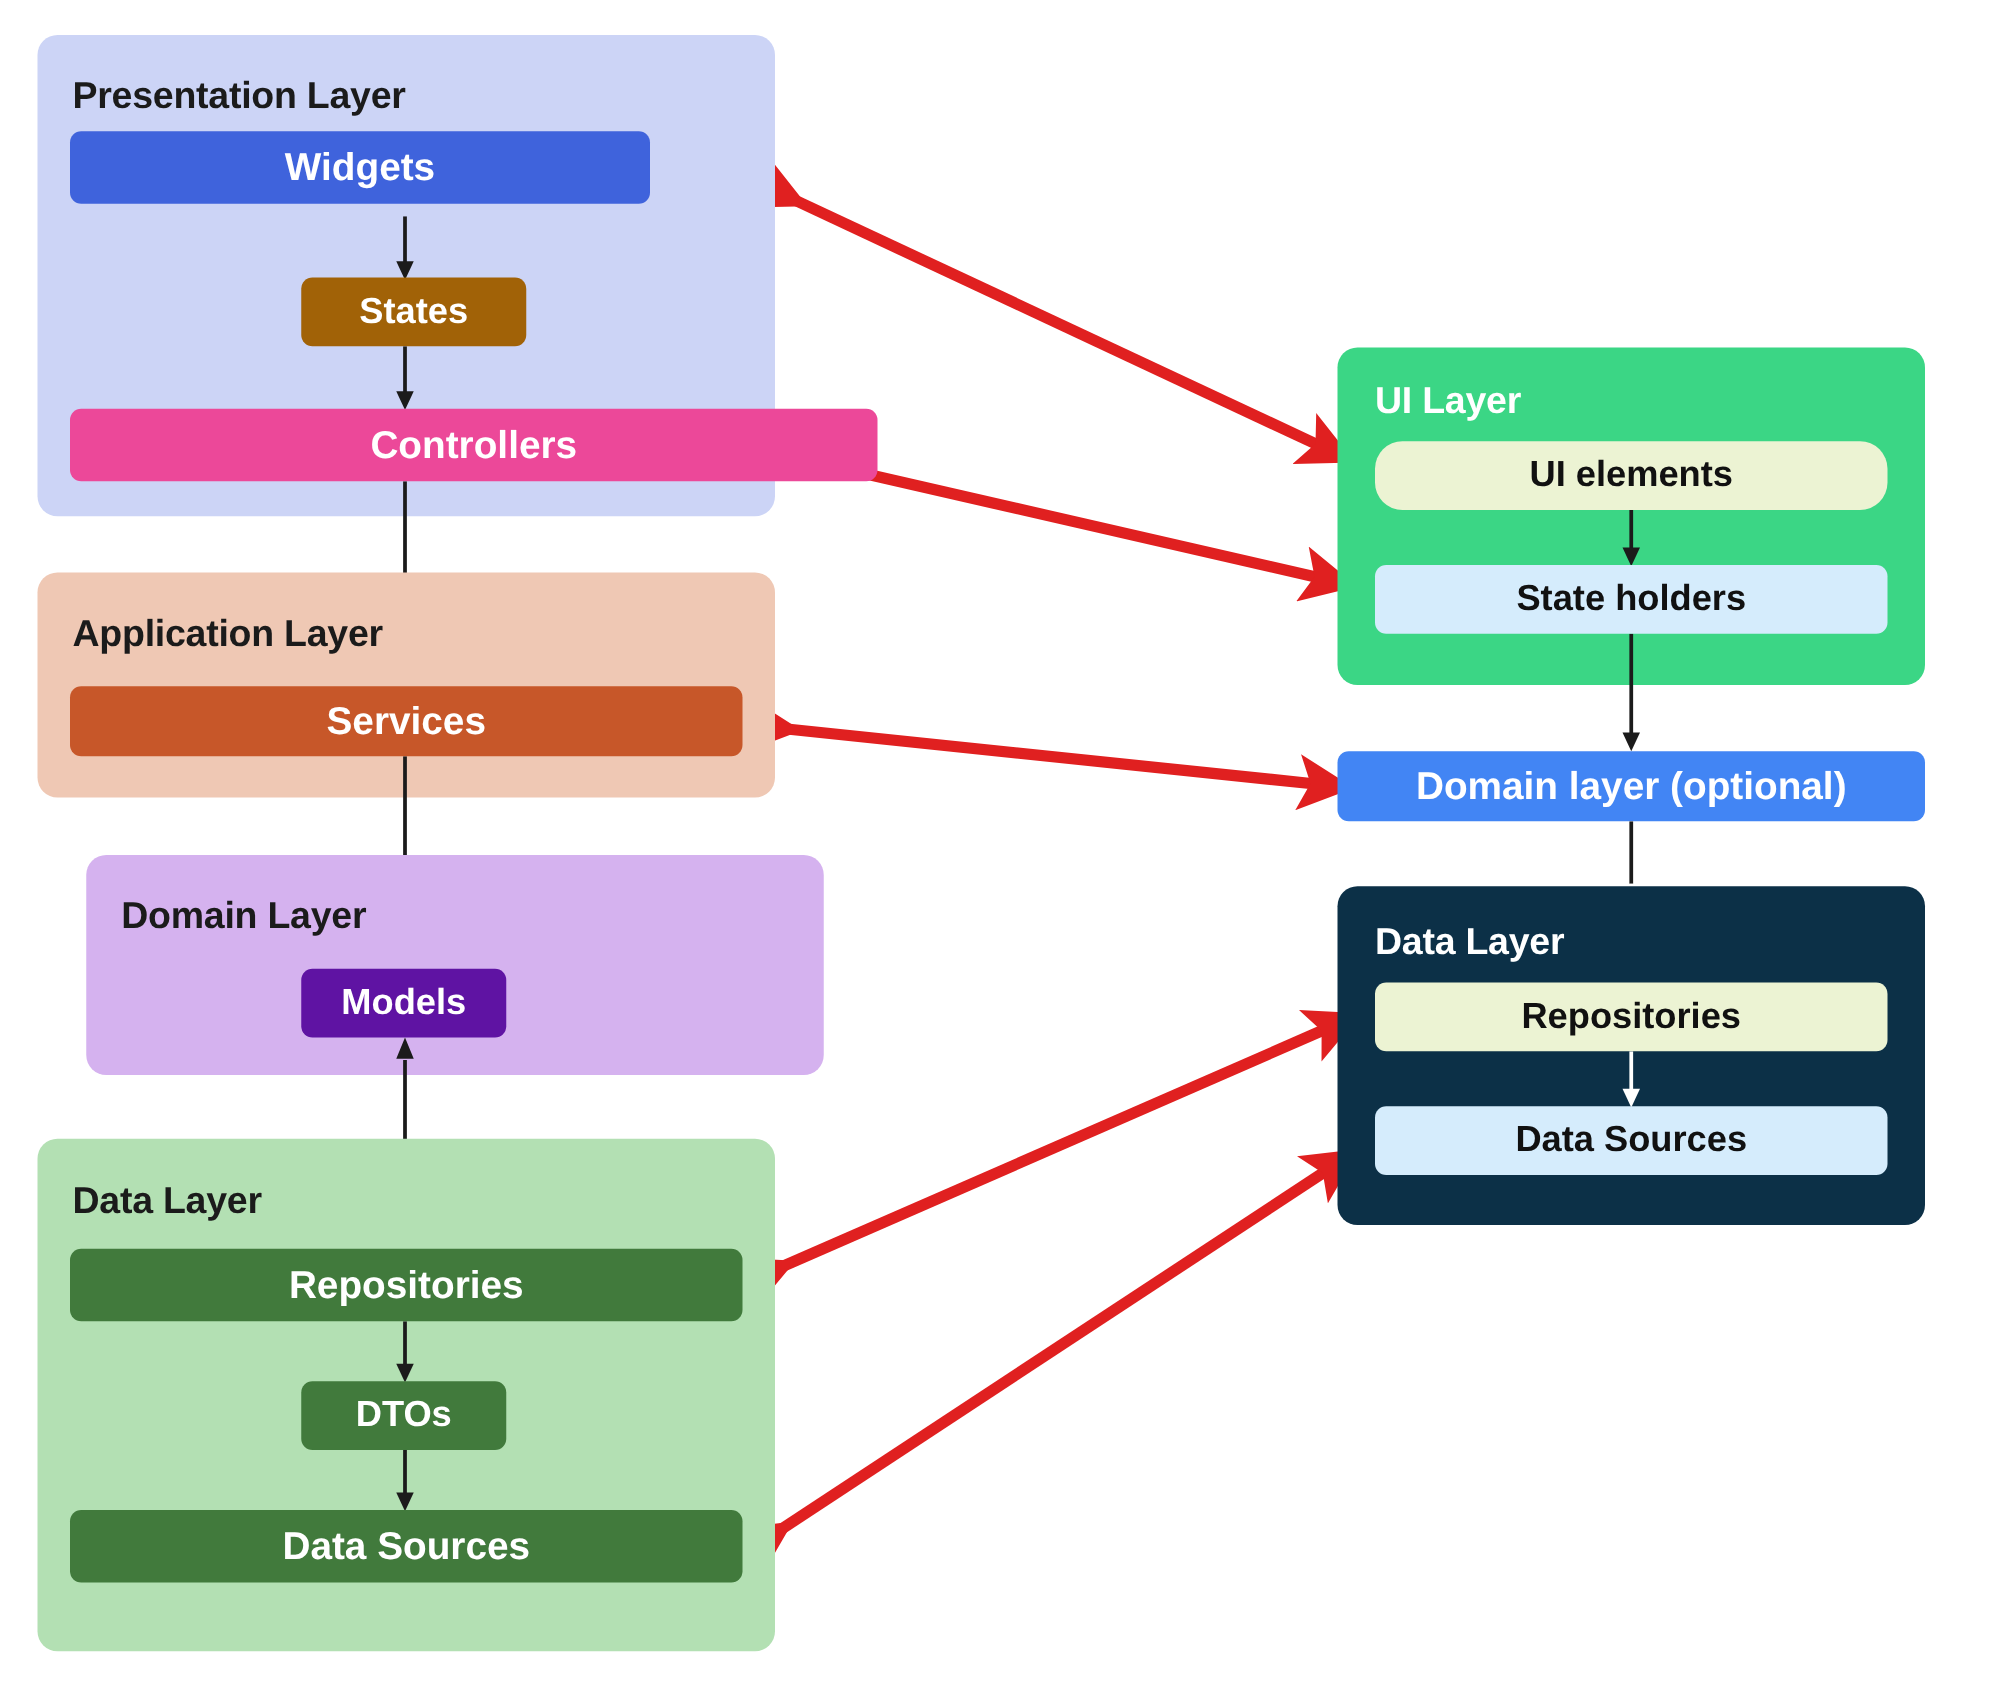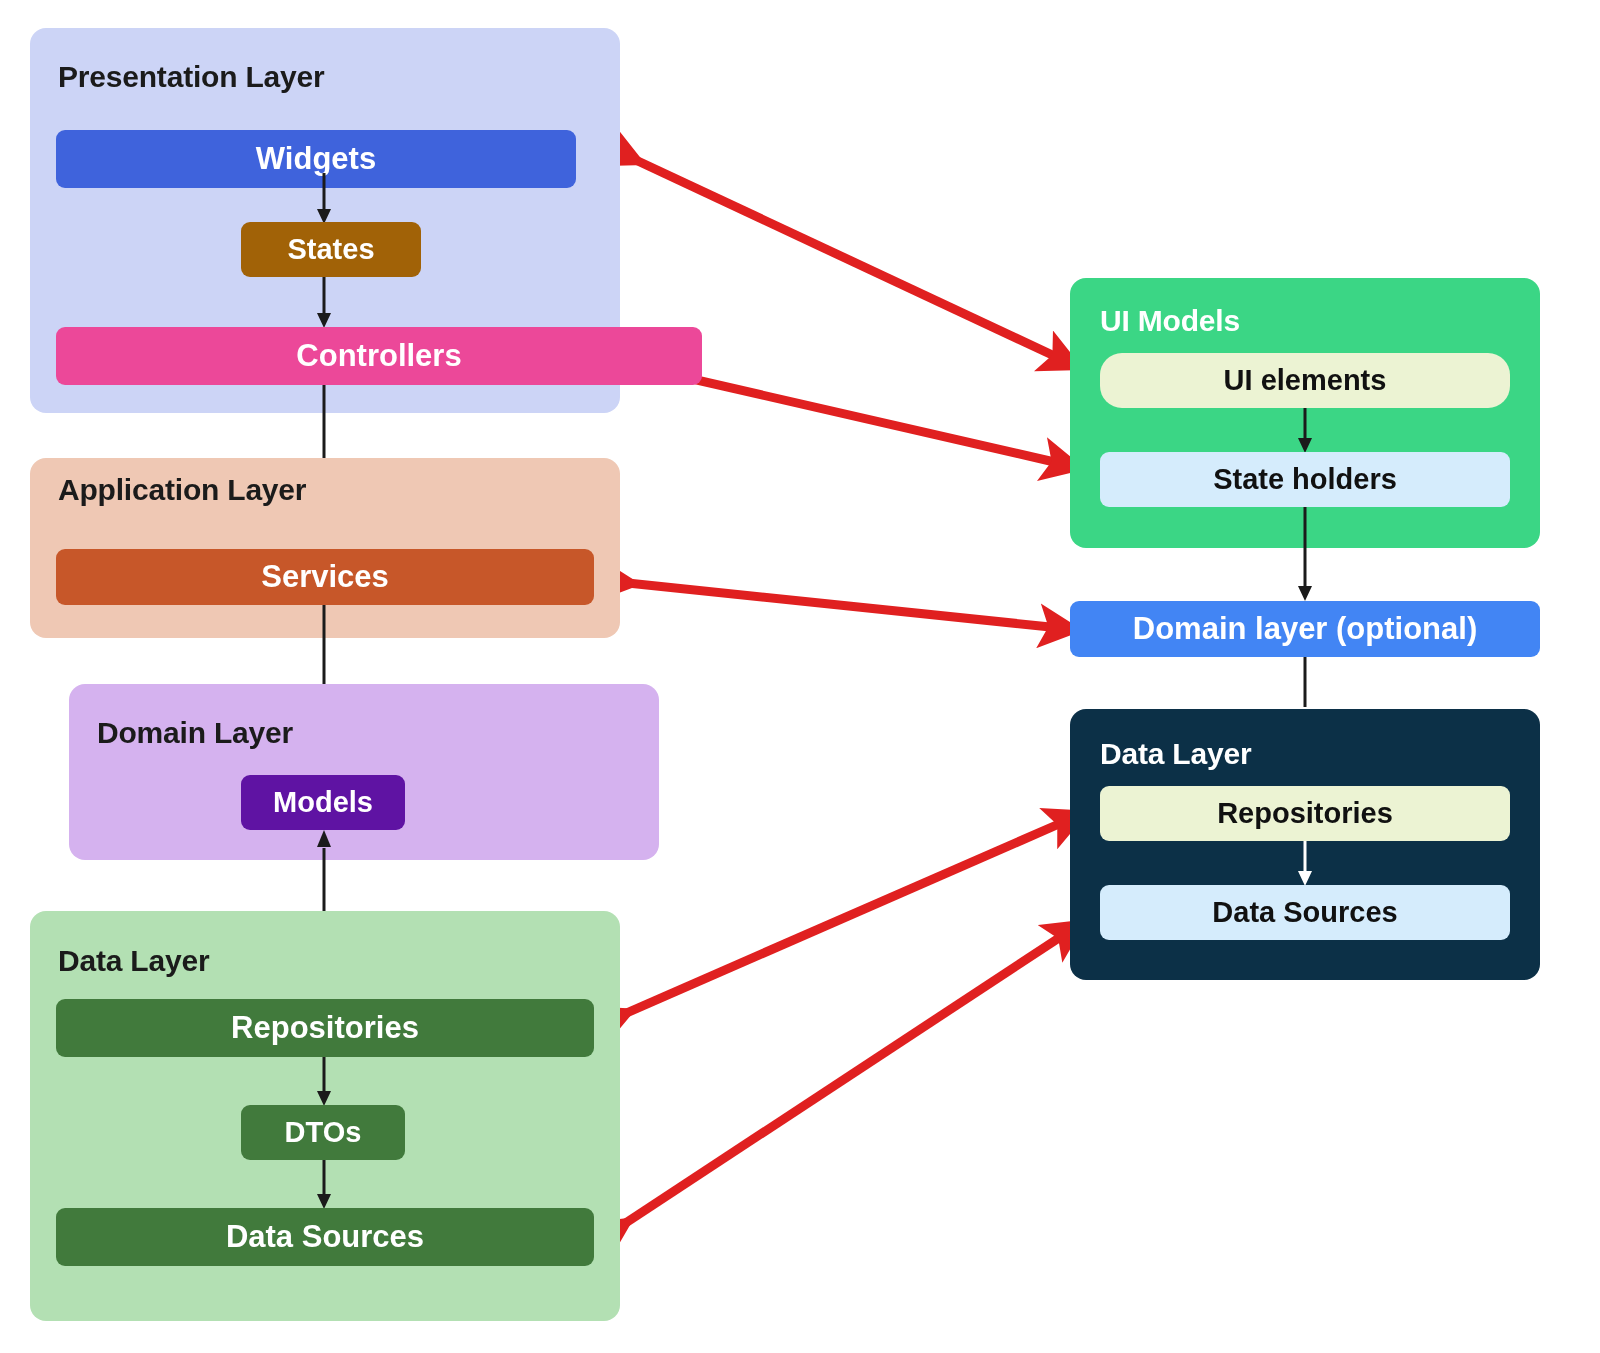--- a/index.html
+++ b/index.html
@@ -83,21 +83,21 @@
 
     <line x1="615" y1="1018" x2="1068" y2="820" stroke="#e02020" stroke-width="9" marker-start="url(#redhead)" marker-end="url(#redhead)"></line>
 
     <line x1="615" y1="1230" x2="1068" y2="932" stroke="#e02020" stroke-width="9" marker-start="url(#redhead)" marker-end="url(#redhead)"></line>
   </svg>
 
   <div class="panel" style="left:30px; top:28px; width:590px; height:385px; background:#ccd4f6;">
     <div class="panel-title" style="left:28px; top:32px; color:#1b1b1b;">Presentation Layer</div>
   </div>
 
-  <div class="node node-lg" style="left:56px; top:130px; width:520px; height:58px; background:#3f63dc; color:#ffffff;">
+  <div class="node node-lg" style="left:56px; top:105px; width:464px; height:58px; background:#3f63dc; color:#ffffff;">
     <span>Widgets</span>
   </div>
 
   <svg class="conn" style="left:310px; top:173px;" width="28" height="52" viewBox="0 0 28 52">
     <line x1="14" y1="0" x2="14" y2="40" stroke="#1b1b1b" stroke-width="3"></line>
     <path d="M14,51 L7,36 L21,36 z" fill="#1b1b1b"></path>
   </svg>
 
   <div class="node node-md" style="left:241px; top:222px; width:180px; height:55px; background:#a16207; color:#ffffff;">
     <span>States</span>
@@ -111,21 +111,21 @@
   <div class="node node-lg" style="left:56px; top:327px; width:646px; height:58px; background:#ec4899; color:#ffffff;">
     <span>Controllers</span>
   </div>
 
   <svg class="conn" style="left:310px; top:385px;" width="28" height="165" viewBox="0 0 28 165">
     <line x1="14" y1="0" x2="14" y2="152" stroke="#1b1b1b" stroke-width="3"></line>
     <path d="M14,164 L7,149 L21,149 z" fill="#1b1b1b"></path>
   </svg>
 
   <div class="panel" style="left:30px; top:458px; width:590px; height:180px; background:#efc8b4;">
-    <div class="panel-title" style="left:28px; top:15px; color:#1b1b1b;">Application Layer</div>
+    <div class="panel-title" style="left:28px; top:33px; color:#1b1b1b;">Application Layer</div>
   </div>
 
   <div class="node node-lg" style="left:56px; top:549px; width:538px; height:56px; background:#c75729; color:#ffffff;">
     <span>Services</span>
   </div>
 
   <svg class="conn" style="left:310px; top:605px;" width="28" height="170" viewBox="0 0 28 170">
     <line x1="14" y1="0" x2="14" y2="157" stroke="#1b1b1b" stroke-width="3"></line>
     <path d="M14,169 L7,154 L21,154 z" fill="#1b1b1b"></path>
   </svg>
@@ -163,21 +163,21 @@
   <svg class="conn" style="left:310px; top:1160px;" width="28" height="50" viewBox="0 0 28 50">
     <line x1="14" y1="0" x2="14" y2="38" stroke="#1b1b1b" stroke-width="3"></line>
     <path d="M14,49 L7,34 L21,34 z" fill="#1b1b1b"></path>
   </svg>
 
   <div class="node node-lg" style="left:56px; top:1208px; width:538px; height:58px; background:#417a3c; color:#ffffff;">
     <span>Data Sources</span>
   </div>
 
   <div class="panel" style="left:1070px; top:278px; width:470px; height:270px; background:#3bd685;">
-    <div class="panel-title" style="left:30px; top:26px; color:#ffffff;">UI Models</div>
+    <div class="panel-title" style="left:30px; top:26px; color:#ffffff;">UI Layer</div>
   </div>
 
   <div class="node node-md" style="left:1100px; top:353px; width:410px; height:55px; background:#ecf3d3; color:#111111;border-radius:22px;">
     <span>UI elements</span>
   </div>
 
   <svg class="conn" style="left:1291px; top:408px;" width="28" height="46" viewBox="0 0 28 46">
     <line x1="14" y1="0" x2="14" y2="34" stroke="#1b1b1b" stroke-width="3"></line>
     <path d="M14,45 L7,30 L21,30 z" fill="#1b1b1b"></path>
   </svg>

